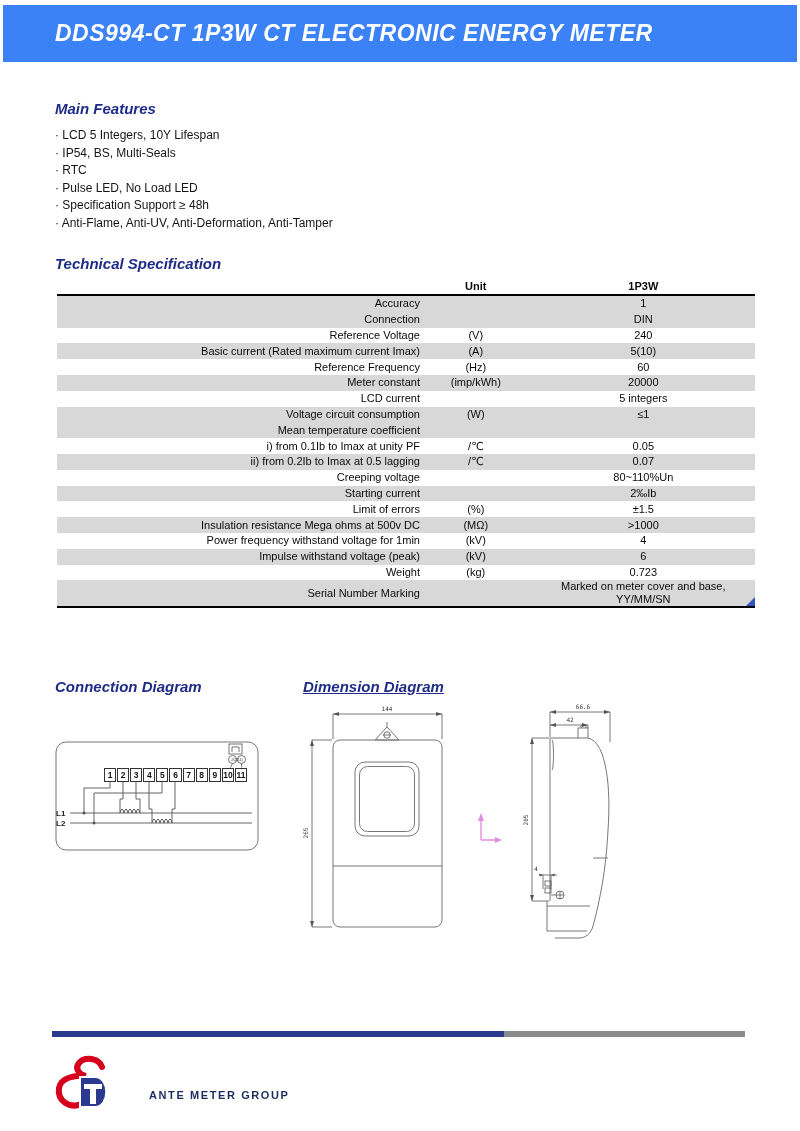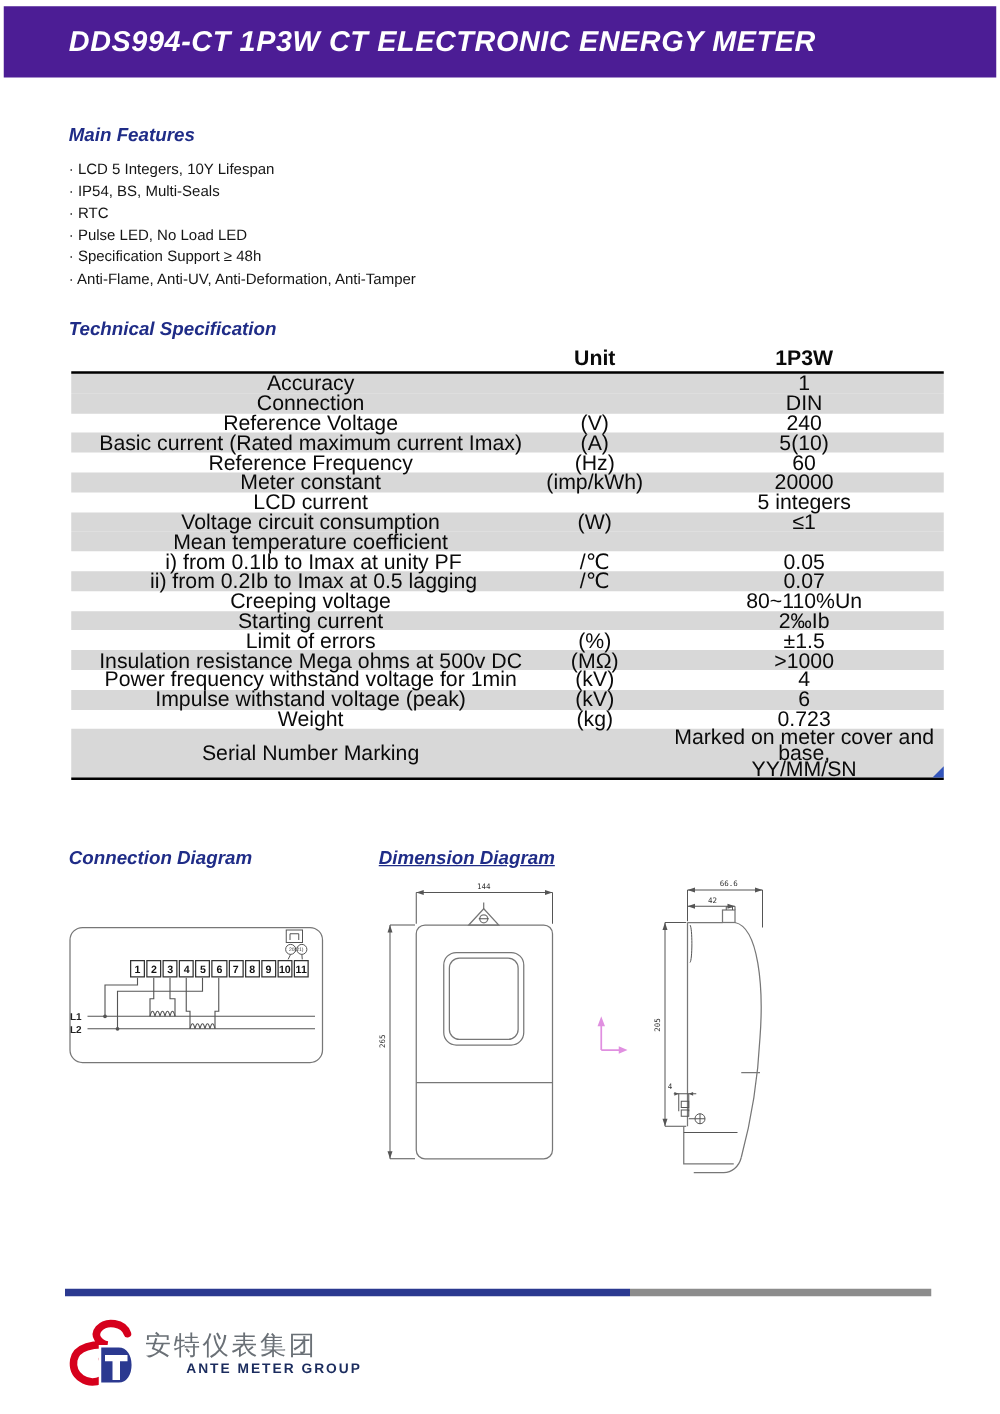--- a/index.html
+++ b/index.html
@@ -1,41 +1,41 @@
 <!DOCTYPE html>
 <html><head>
 <meta charset="utf-8">
 <style>
   html,body{margin:0;padding:0;background:#fff;}
   .page{position:relative;width:800px;height:1131px;background:#fff;overflow:hidden;
         font-family:"Liberation Sans","DejaVu Sans",sans-serif;color:#111;}
 
   
-  .header-bar{position:absolute;left:3px;right:3px;top:5px;height:57px;background:#4c1d95;
+  .header-bar{position:absolute;left:3px;right:3px;top:5px;height:57px;background:#3b82f6;
               display:flex;align-items:center;}
   .header-bar h1{margin:0 0 0 52px;color:#fff;font-size:23px;font-style:italic;font-weight:bold;
                  letter-spacing:.5px;}
 
   
   .sec-heading{position:absolute;margin:0;color:#1F2C87;font-size:15px;font-style:italic;
                font-weight:bold;}
 
   
   .features-list{position:absolute;left:55px;top:127px;margin:0;padding:0;list-style:none;
                  font-size:12px;line-height:17.5px;color:#151515;}
 
   
   .spec-wrap{position:absolute;left:57px;top:277px;width:698px;}
-  table.spec{width:100%;border-collapse:collapse;font-size:17px;color:#0a0a0a;}
+  table.spec{width:100%;border-collapse:collapse;font-size:11px;color:#0a0a0a;}
   table.spec th{font-weight:bold;text-align:center;height:17px;padding:0;border-bottom:2.5px solid #000;}
   table.spec th.c-label{width:52%;}
   table.spec th.c-unit{width:16%;}
   table.spec th.c-val{width:32%;}
   table.spec td{padding:0;height:15.8px;line-height:13px;vertical-align:middle;}
-  table.spec td.label{padding-left:20px;text-align:center;}
+  table.spec td.label{padding-left:20px;text-align:right;}
   table.spec td.unit,table.spec td.val{text-align:center;}
   table.spec td.val{white-space:pre-line;}
   table.spec tr.shade{background:#D8D8D8;}
   table.spec tbody tr:last-child td{border-bottom:2.5px solid #000;}
   .corner-tri{position:absolute;right:0;bottom:2px;width:0;height:0;
               border-left:9px solid transparent;border-bottom:9px solid #3355BB;}
 
   
   .diagram-box{position:absolute;}
   .diagram-box svg{display:block;}
@@ -310,16 +310,15 @@
   <div class="footer-bar-blue"></div>
   <div class="footer-bar-gray"></div>
 
   <div class="diagram-box" style="left:50px;top:1054px;">
     <svg width="62" height="58" viewBox="0 0 62 58">
       <path d="M52,13 C49,4 35,2 29,9 C24,15 30,21 36,22 C26,21 11,23 9,34 C7,47 20,55 31,50 C39,46 39,36 32,33" stroke="#D6001C" stroke-width="6" fill="none" stroke-linecap="round"></path>
       <path d="M30,23 L45,23 C60,23 60,53 45,53 L30,53 Z" fill="#2B3990" stroke="#fff" stroke-width="2"></path>
       <path d="M34,30 H52 V35 H46 V50 H40 V35 H34 Z" fill="#fff"></path>
     </svg>
   </div>
-  <div class="logo-cn">安特仪表集团</div>
   <div class="logo-en">ANTE METER GROUP</div>
 
 </div>
 
 </body></html>

